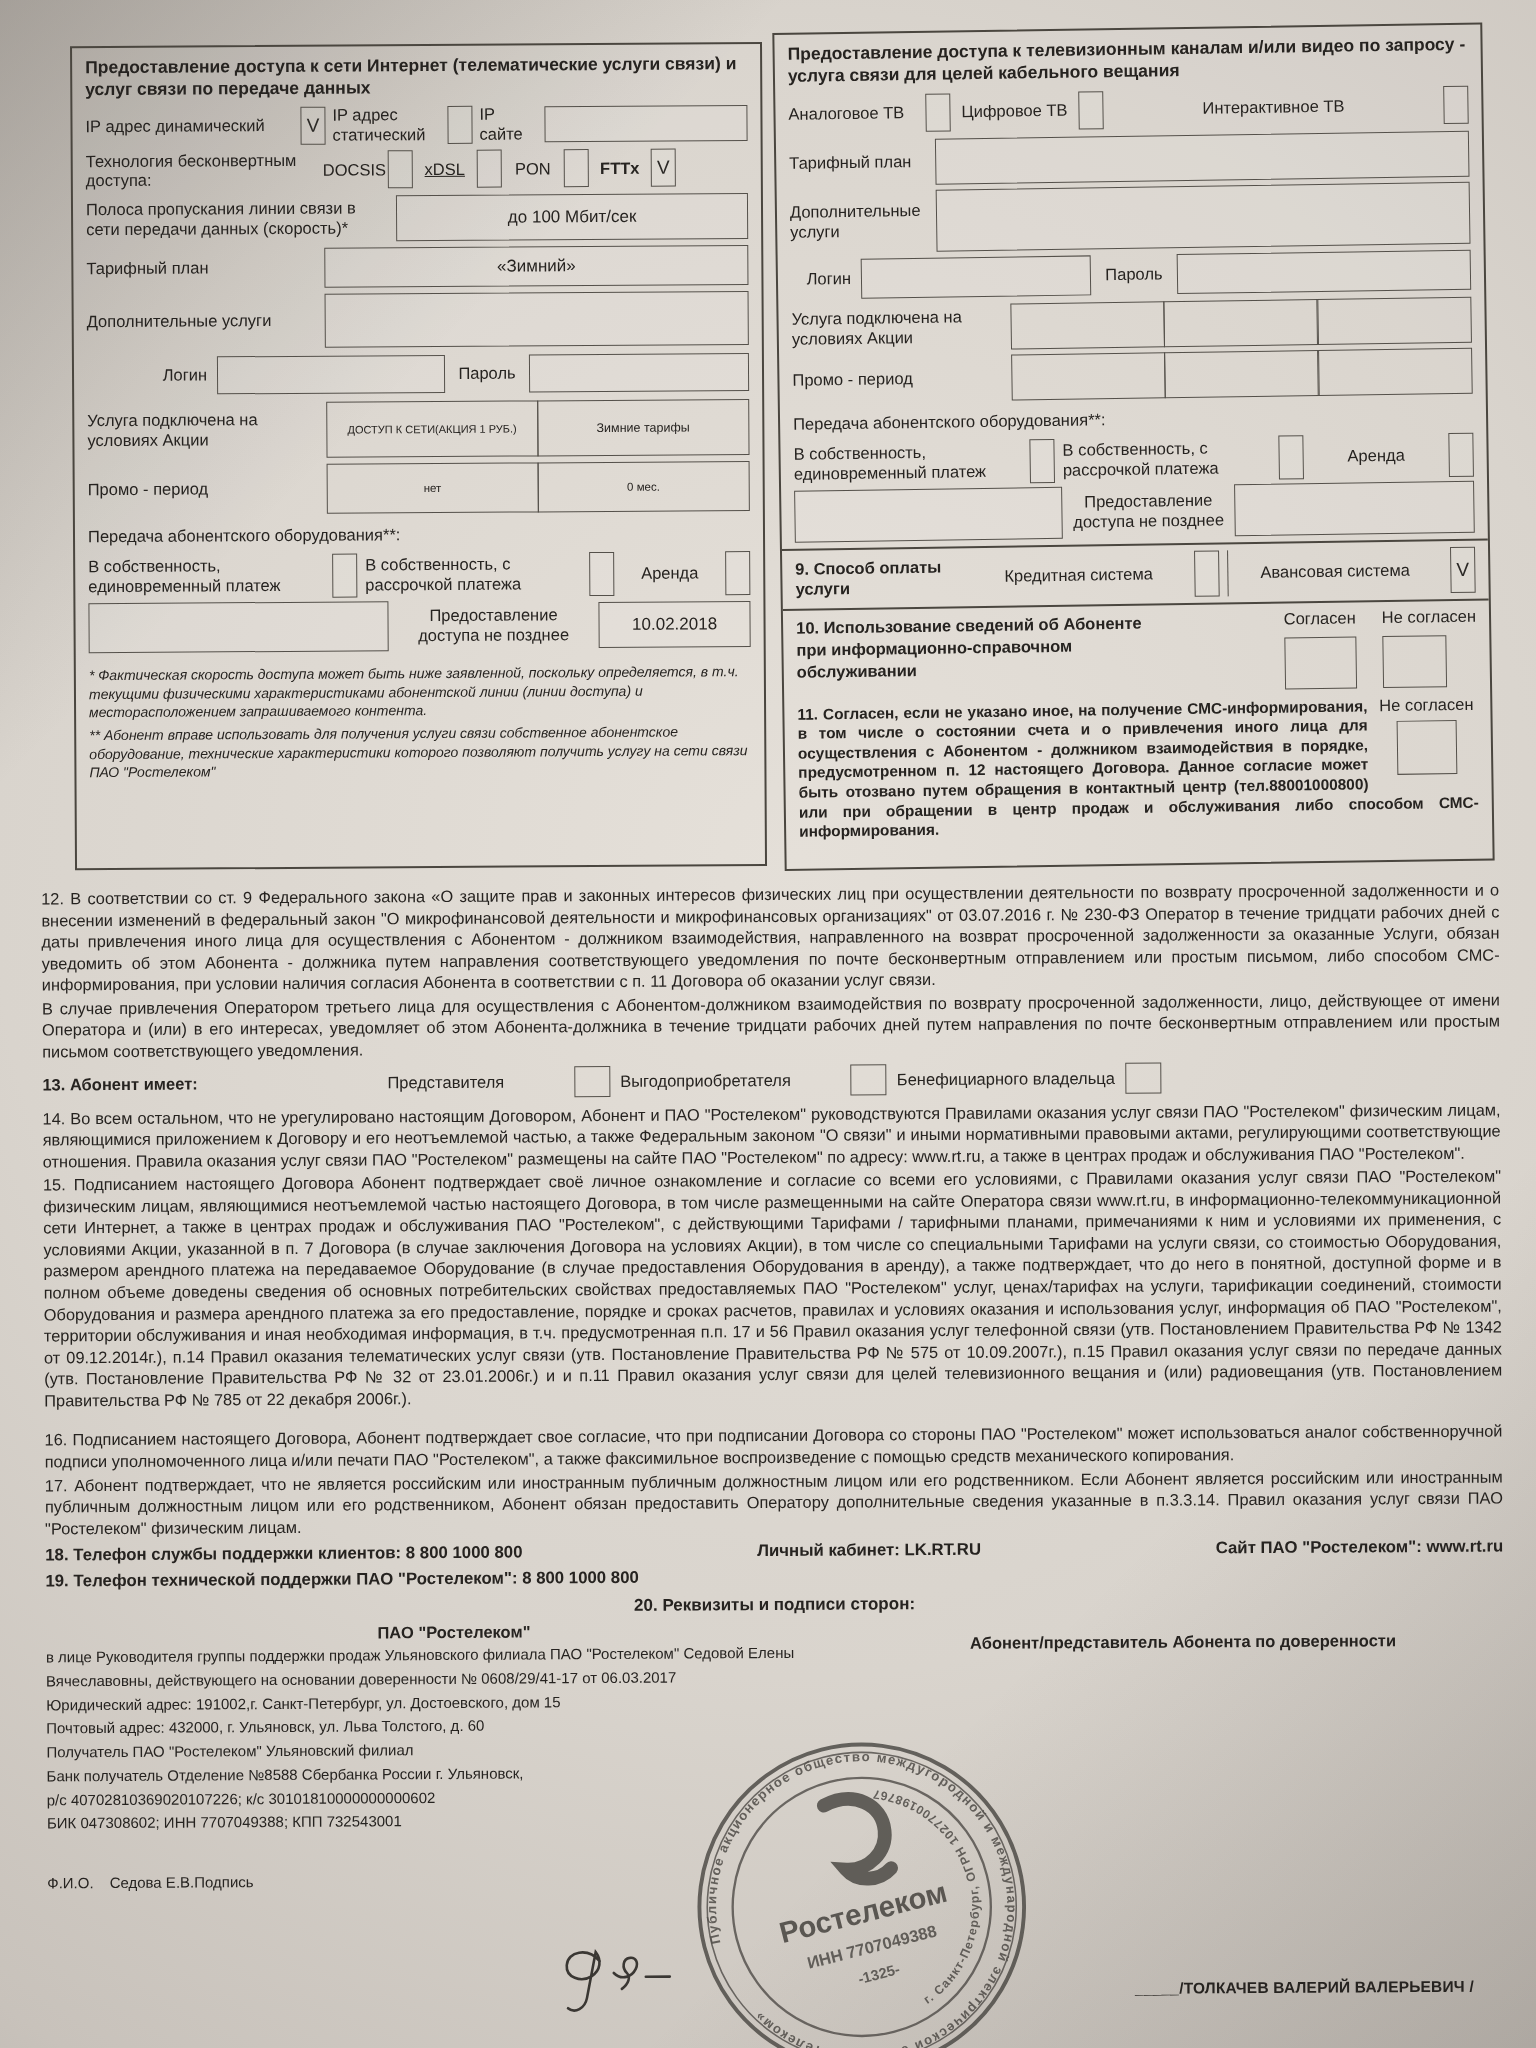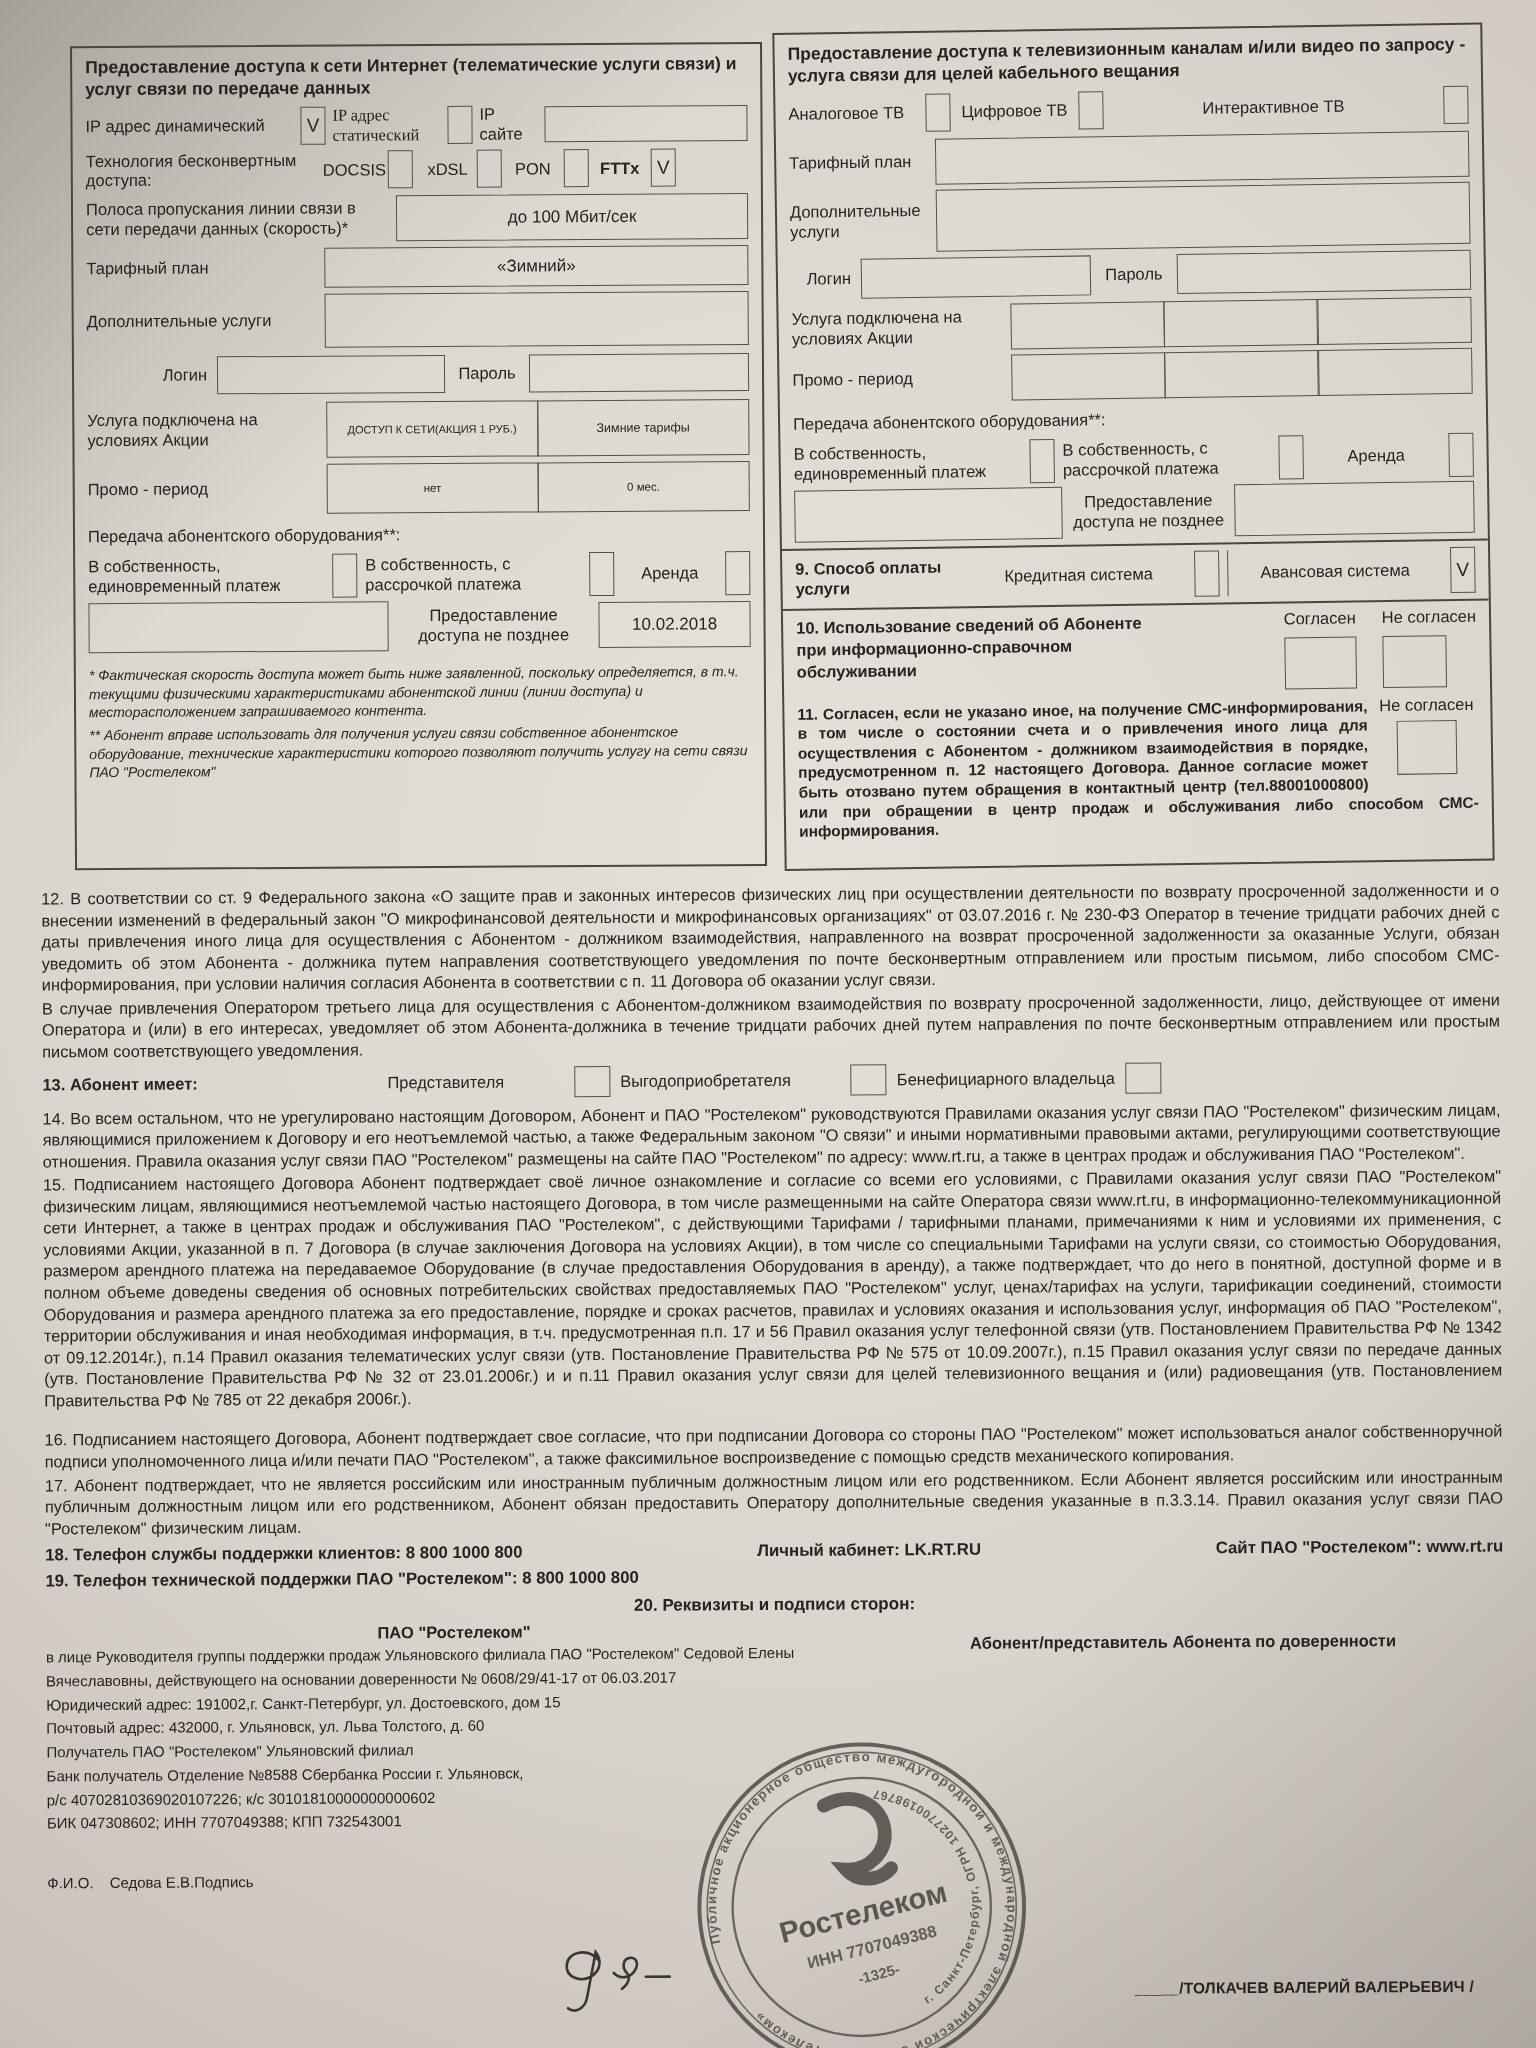--- a/index.html
+++ b/index.html
@@ -49,31 +49,31 @@
 <body>
 
 <div class="sheet">
 
   <div class="bx box-left">
     <div class="ttl">Предоставление доступа к сети Интернет (телематические услуги связи) и услуг связи по передаче данных</div>
 
     <div class="row" style="margin-top:7px;gap:7px;">
       <div class="lbl" style="width:208px;">IP адрес динамический</div>
       <div class="cb">V</div>
-      <div class="lbl" style="width:108px;font-family:Liberation Serif, serif;">IP адрес статический</div>
+      <div class="lbl" style="width:108px;">IP адрес статический</div>
       <div class="cb"></div>
       <div class="lbl" style="width:58px;">IP сайте</div>
       <div class="fld" style="flex:1;height:36px;"></div>
     </div>
 
     <div class="row" style="margin-top:5px;gap:9px;">
       <div class="lbl" style="width:228px;">Технология бесконвертным доступа:</div>
       <div class="lbl" style="width:56px;text-align:center;">DOCSIS</div>
       <div class="cb"></div>
-      <div class="lbl" style="width:46px;text-align:right;">xDSL</div>
+      <div class="lbl" style="width:46px;text-align:center;text-decoration:underline;">xDSL</div>
       <div class="cb"></div>
       <div class="lbl" style="width:44px;text-align:center;">PON</div>
       <div class="cb"></div>
       <div class="lbl" style="width:44px;text-align:center;font-weight:bold;">FTTx</div>
       <div class="cb">V</div>
     </div>
 
     <div class="row" style="margin-top:6px;gap:10px;">
       <div class="lbl" style="width:300px;">Полоса пропускания линии связи в сети передачи данных (скорость)*</div>
       <div class="fld" style="flex:1;height:46px;">до 100 Мбит/сек</div>

